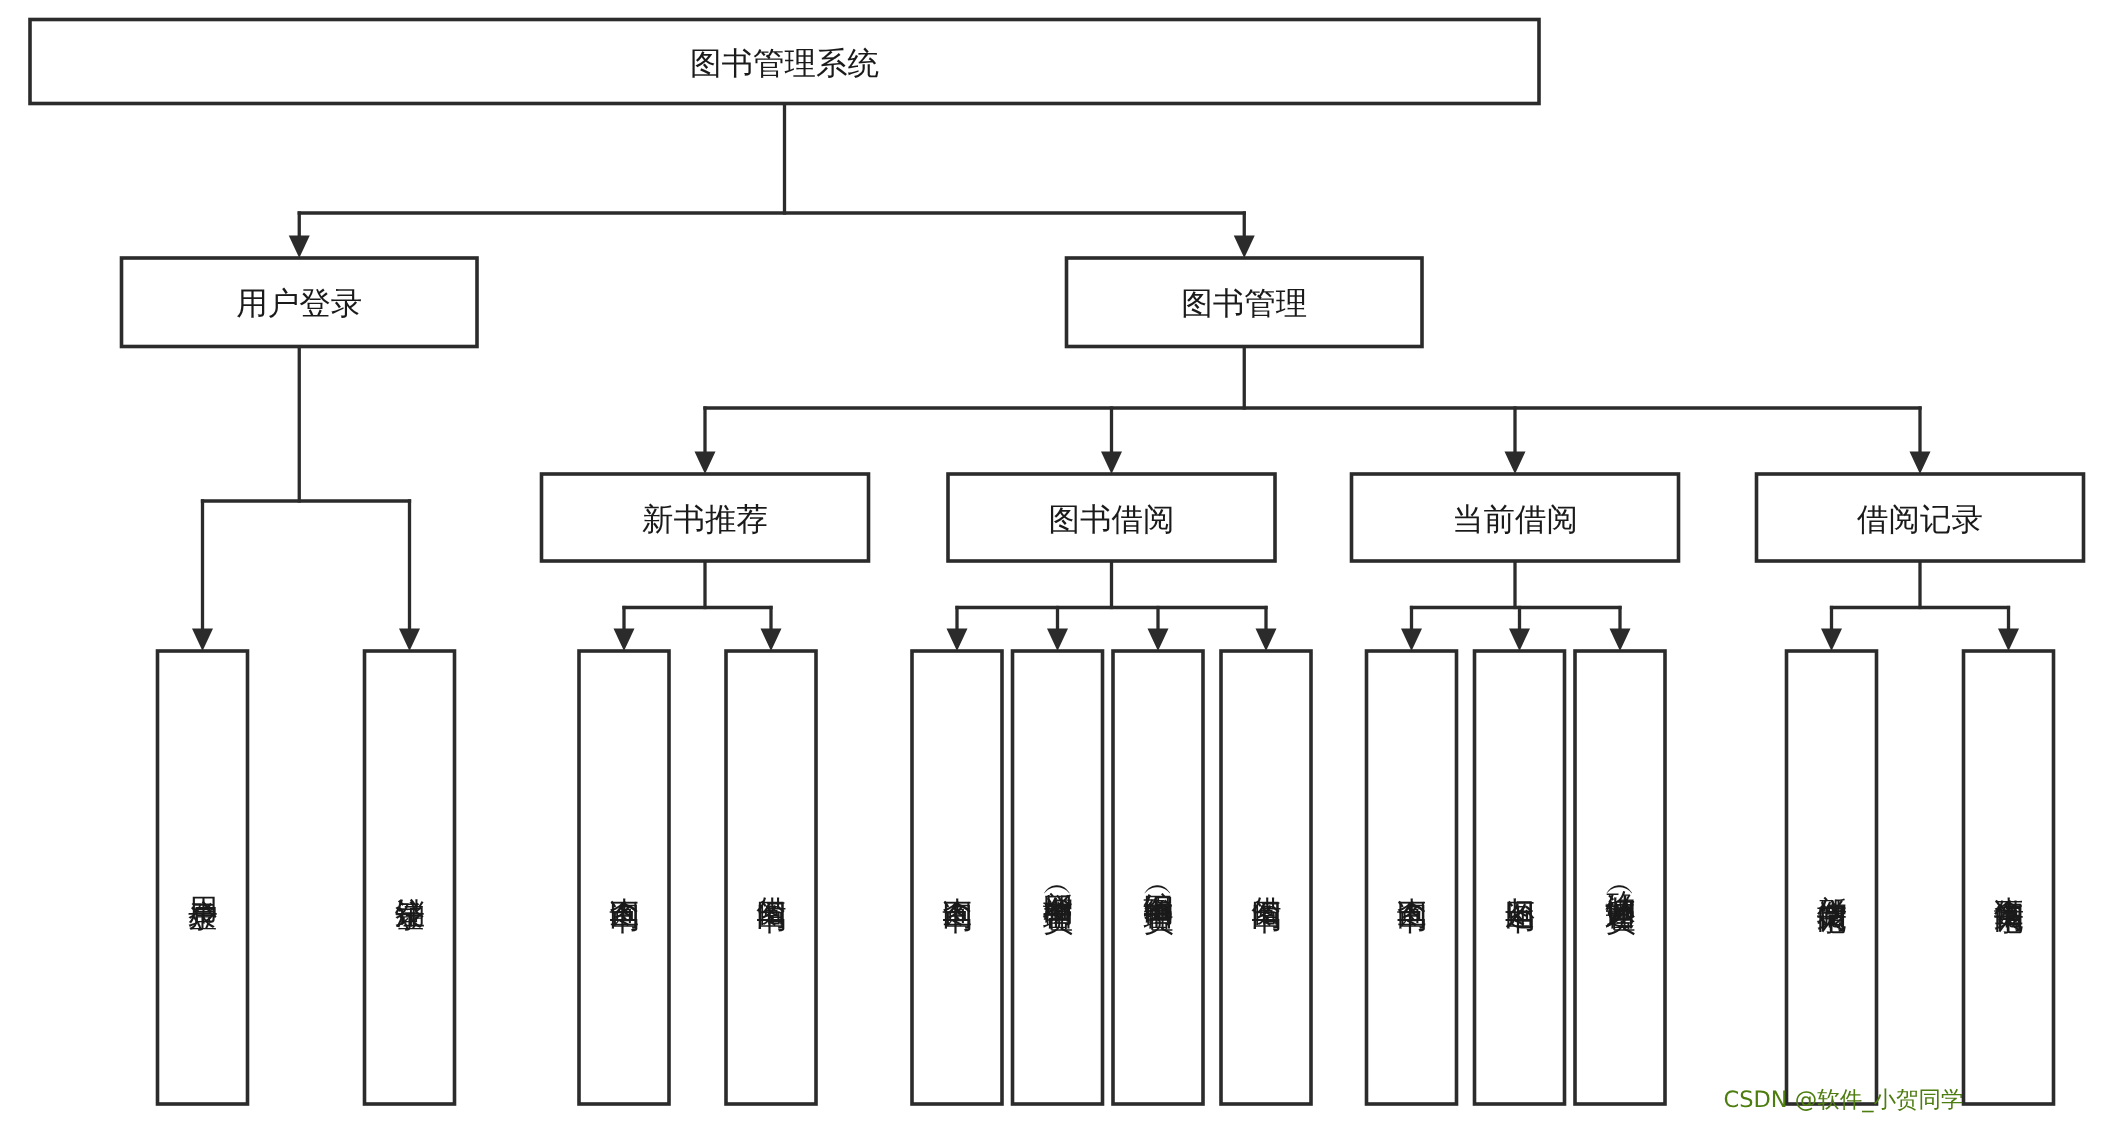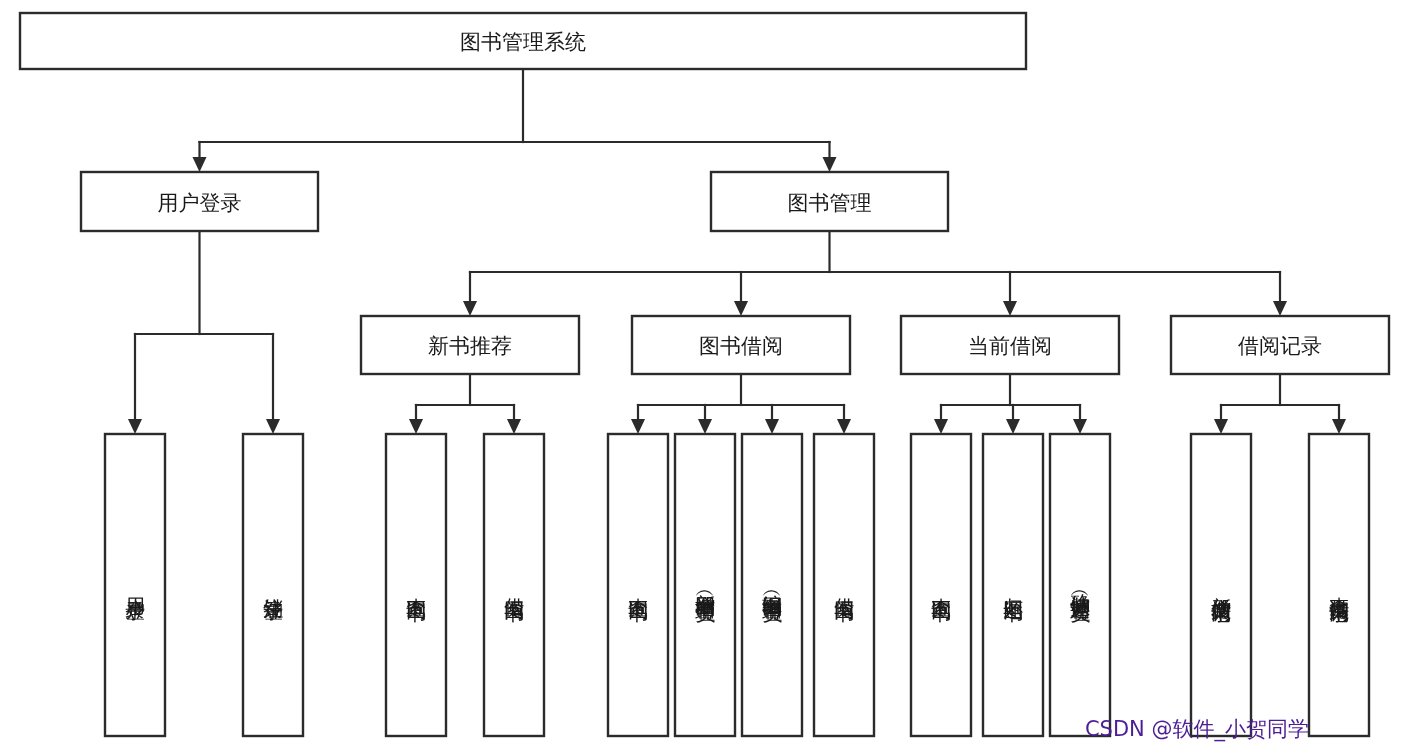--- a/index.html
+++ b/index.html
@@ -63,22 +63,22 @@
     text-align: center;
     white-space: nowrap;
     pointer-events: none;
     user-select: none;
   }
   .watermark {
     position: absolute;
     right: 8px;
     bottom: 4px;
     font-family: "DejaVu Sans", "Liberation Sans", sans-serif;
-    font-size: 21px;
-    color: #4c1d95;
+    font-size: 15px;
+    color: #4d7c0f;
     white-space: nowrap;
     user-select: none;
   }
 </style>
 </head>
 <body>
 
 <div id="diagram-root">
 
   <svg class="flow" viewBox="0 0 1405 747">

